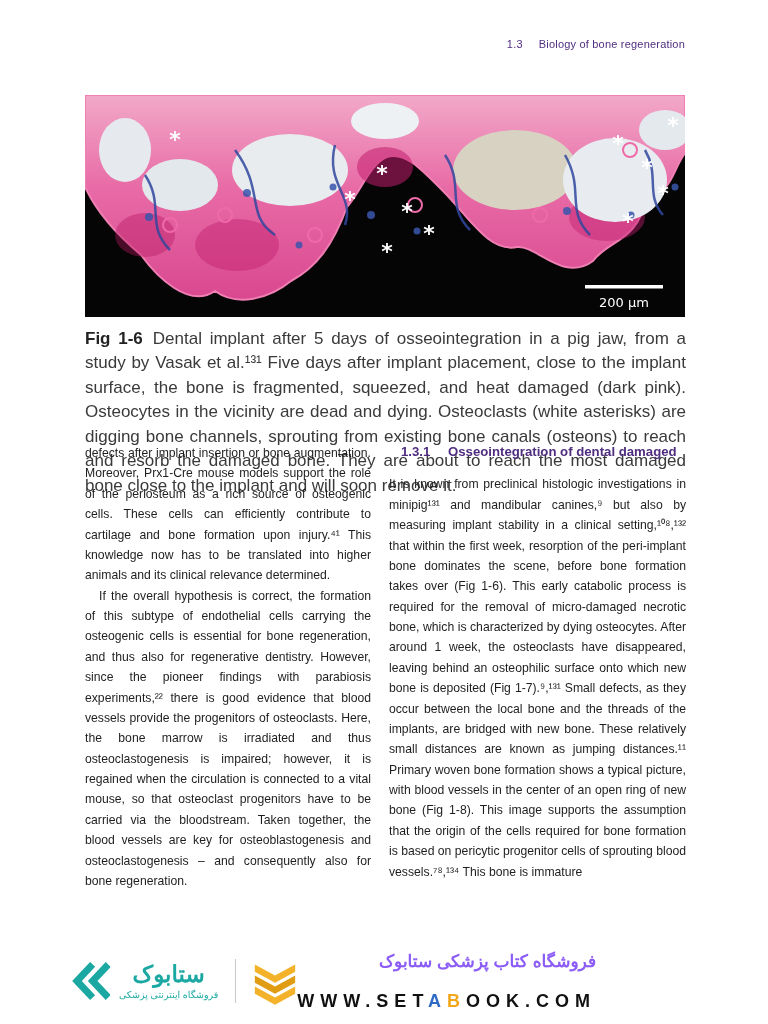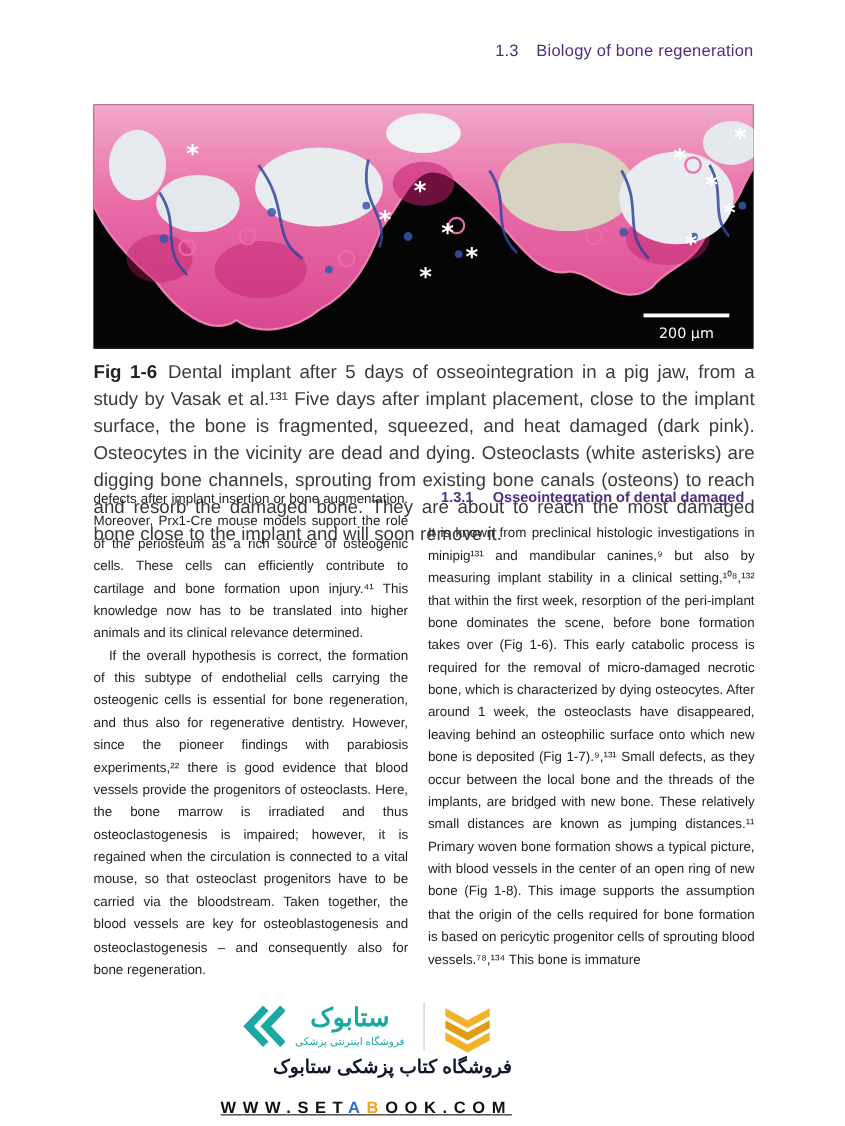--- a/index.html
+++ b/index.html
@@ -5,21 +5,21 @@
   * { margin:0; padding:0; box-sizing:border-box; }
   html,body { width:768px; height:1024px; }
   body {
     position:relative; overflow:hidden; background:#ffffff;
     font-family:"Liberation Sans", sans-serif; color:#1c1c1c;
   }
 
   
   .page-header {
     position:absolute; top:38px; right:83px;
-    font-size:15px; color:#4f2d7f; letter-spacing:.2px;
+    font-size:11px; color:#4f2d7f; letter-spacing:.2px;
   }
   .page-header .num { margin-right:16px; }
 
   
   .figure { position:absolute; left:85px; top:95px; width:600px; height:222px; background:#000; }
   .figure svg { display:block; width:100%; height:100%; }
 
   .caption {
     position:absolute; left:85px; top:327px; width:601px;
     font-size:17px; line-height:1.44; color:#3a3a3a; text-align:justify;
@@ -36,31 +36,31 @@
     display:flex; color:#4f2d7f; font-weight:bold;
     font-size:13.2px; line-height:1.4; margin-bottom:13px; text-align:left;
   }
   .sub-heading .hnum { width:47px; flex:none;margin-left:12px; }
   .sub-heading .htitle { flex:1; }
 
   
   .footer {
     position:absolute; left:0; bottom:0; width:668px; height:78px;
     background:#ffffff; display:flex; align-items:center;
-    justify-content:flex-end; padding:0 56px 8px 54px; z-index:3;flex-direction:column;
+    justify-content:center; padding:0 56px 8px 54px; z-index:3;
   }
   .logo { display:flex; align-items:center; gap:9px; }
   .logo-fa { display:flex; flex-direction:column; align-items:center; }
   .logo-brand { color:#1ba8a2; font-weight:bold; font-size:23px; line-height:1.05; }
   .logo-sub { color:#1ba8a2; font-size:9.5px; margin-top:3px; white-space:nowrap; }
   .logo-divider { width:1px; height:44px; background:#c9c9c9; margin:0 8px; }
 
   .footer-right { text-align:right; }
-  .footer-tagline { font-size:17px; font-weight:bold; color:#0f172a; }
-  .website { margin-top:19px; font-size:15px; font-weight:bold; letter-spacing:6px; color:#111; white-space:nowrap;text-decoration:underline; }
+  .footer-tagline { font-size:17px; font-weight:bold; color:#8b5cf6; }
+  .website { margin-top:19px; font-size:18px; font-weight:bold; letter-spacing:6px; color:#111; white-space:nowrap; }
 </style>
 </head>
 <body>
 
 <div class="page-header">
   <span class="num">1.3</span><span>Biology of bone regeneration</span>
 </div>
 
 <div class="figure">
   <svg viewBox="0 0 600 222" preserveAspectRatio="none">

